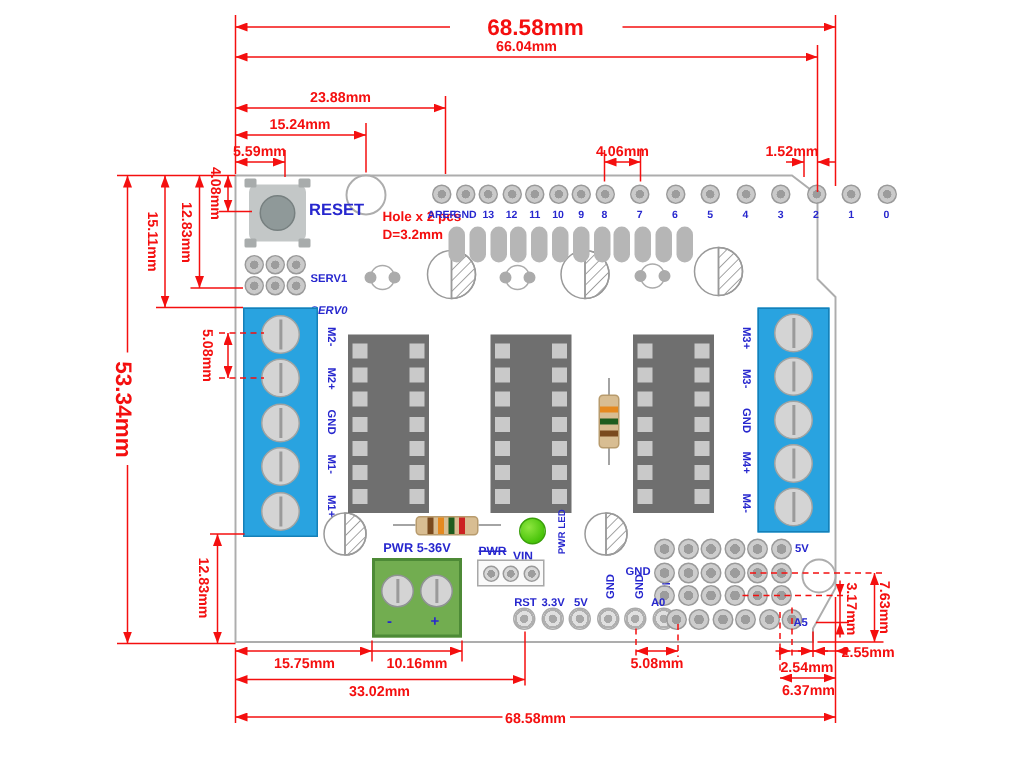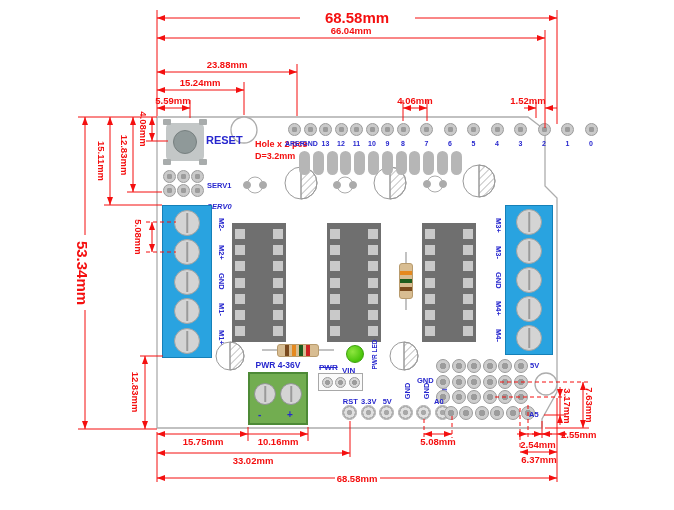--- a/index.html
+++ b/index.html
@@ -321,21 +321,21 @@
     <div class="band" style="top:0;bottom:0;left:14px;width:4px;background:#E5891F;"></div>
     <div class="band" style="top:0;bottom:0;left:21px;width:4px;background:#1E5C1E;"></div>
     <div class="band" style="top:0;bottom:0;left:28px;width:4px;background:#CC2222;"></div>
   </div>
 
   <div class="led" style="left:346px;top:345px;"></div>
   <div class="abs" style="left:360px;top:340px;width:28px;height:28px;">
     <span class="ledlab" style="left:0;top:11px;position:absolute;">PWR LED</span>
   </div>
 
-  <span class="blab" style="left:244px;top:360px;width:68px;text-align:center;font-size:8.5px;">PWR 4-36V</span>
+  <span class="blab" style="left:244px;top:360px;width:68px;text-align:center;font-size:8.5px;">PWR 5-36V</span>
   <div class="abs gterm" style="left:248px;top:372px;width:60px;height:53px;">
     <div class="gscrews">
         <div class="screw2"></div>
         <div class="screw2"></div>
       </div>
   </div>
   <span class="blab" style="left:258px;top:409px;font-size:10px;">-</span>
   <span class="blab" style="left:287px;top:409px;font-size:10px;">+</span>
 
   <span class="blab strike" style="left:319px;top:363px;font-size:8px;">PWR</span>

